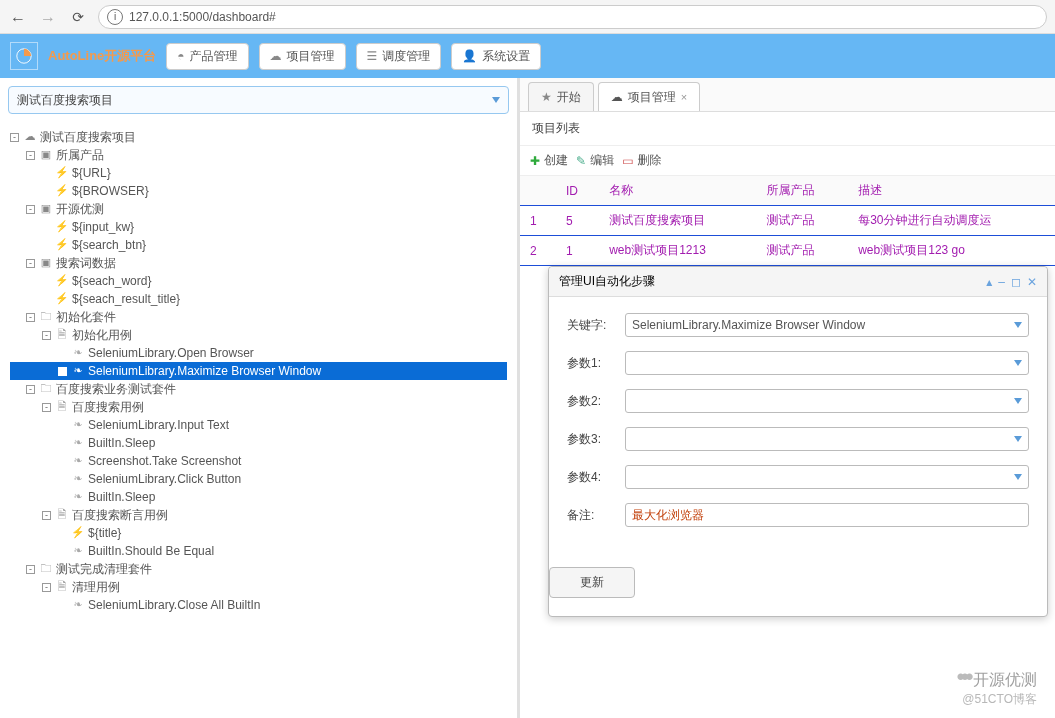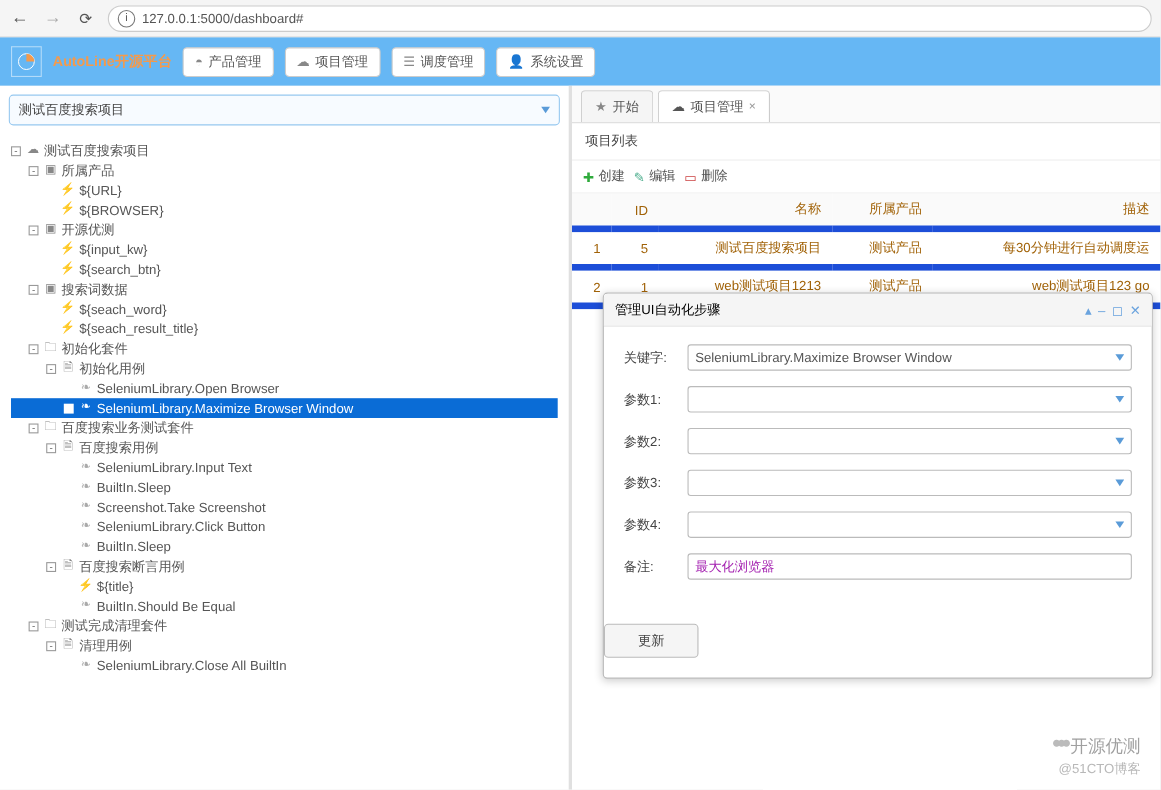--- a/index.html
+++ b/index.html
@@ -49,32 +49,32 @@
 .panel-title { padding:8px 12px; border-bottom:1px solid #eee; color:#444; }
 
 .toolbar { display:flex; gap:8px; padding:6px 10px; border-bottom:1px solid #eee; }
 .tbtn { display:flex; align-items:center; gap:4px; color:#555; }
 .tbtn.create .tic { color:#2faa3c; }
 .tbtn.edit .tic { color:#4a8; }
 .tbtn.del .tic { color:#c44; }
 
 
 table.proj { width:100%; border-collapse:collapse; }
-table.proj th, table.proj td { text-align:right; padding:6px 10px; border-bottom:6px solid #1d4ed8; color:#a16207; font-weight:normal; }
+table.proj th, table.proj td { text-align:left; padding:6px 10px; border-bottom:1px solid #1d4ed8; color:#a21caf; font-weight:normal; }
 table.proj th { background:#fafafa; }
 
 
 .dialog { position:absolute; left:28px; top:188px; width:500px; background:#fff; border:1px solid #bbb; border-radius:4px; box-shadow:0 2px 8px rgba(0,0,0,.2); }
 .dlg-title { background:#f5f5f5; border-bottom:1px solid #ddd; padding:6px 10px; display:flex; justify-content:space-between; align-items:center; border-radius:4px 4px 0 0; }
 .dlg-title .controls { display:flex; gap:6px; color:#6aa3de; font-size:11px; }
 .dlg-body { padding:16px 18px; }
 .form-row { display:flex; align-items:center; margin-bottom:14px; }
 .form-row label { width:58px; color:#444; }
 .combo { flex:1; border:1px solid #bbb; border-radius:3px; height:24px; display:flex; align-items:center; justify-content:space-between; padding:0 6px; background:#fff; color:#555; }
-.textin { flex:1; border:1px solid #bbb; border-radius:3px; height:24px; padding:0 6px; color:#a21caf; }
+.textin { flex:1; border:1px solid #bbb; border-radius:3px; height:24px; padding:0 6px; color:#c2410c; }
 .dlg-footer { display:flex; padding:10px 0 18px; }
 .update-btn { border:1px solid #bbb; background:#f5f5f5; border-radius:4px; padding:6px 30px; color:#444; }
 
 .watermark { position:absolute; right:18px; bottom:10px; text-align:right; color:#b8b8b8; }
 .watermark .big { font-size:16px; color:#a0a0a0; }
 .dots { font-size:24px; letter-spacing:-4px; color:#bbb; }
 </style>
 </head>
 <body>
 

